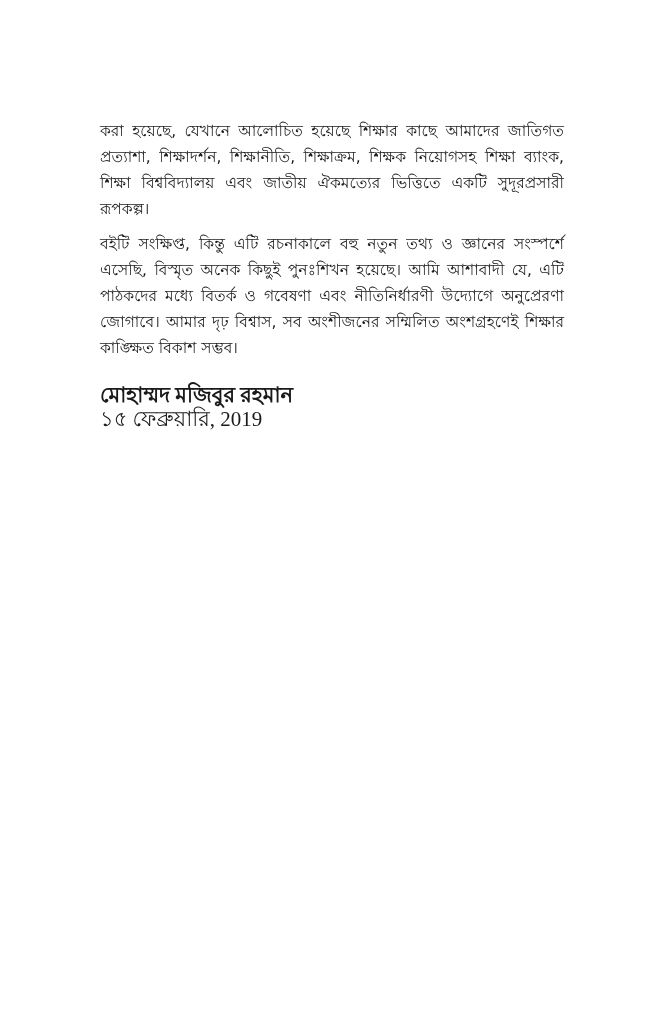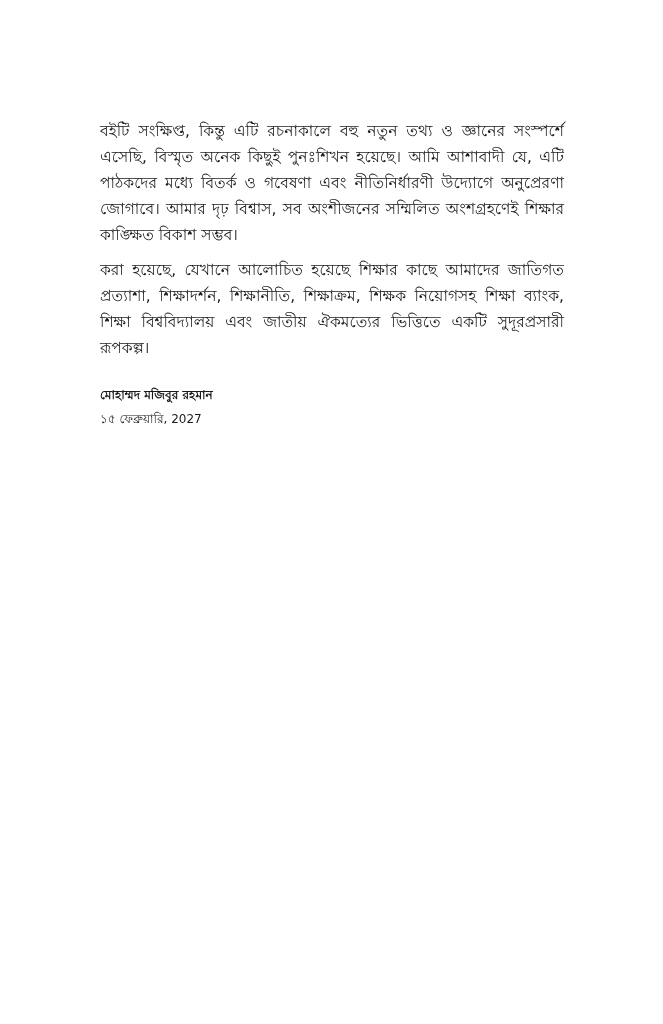--- a/index.html
+++ b/index.html
@@ -23,31 +23,32 @@
     }
     .para {
       margin: 0 0 9px 0;
       font-size: 15.5px;
       line-height: 26px;
       text-align: justify;
       text-align-last: left;
     }
     .signature {
       margin-top: 22px;
-      font-size: 12px;
+      font-size: 21px;
       line-height: 24px;
+      font-family: Liberation Serif, serif;
     }
     .signature .name {
       font-weight: bold;
     }
   </style>
 </head>
 <body>
 
 <div class="page-body">
+  <p class="para">করা হয়েছে, যেখানে আলোচিত হয়েছে শিক্ষার কাছে আমাদের জাতিগত প্রত্যাশা, শিক্ষাদর্শন, শিক্ষানীতি, শিক্ষাক্রম, শিক্ষক নিয়োগসহ শিক্ষা ব্যাংক, শিক্ষা বিশ্ববিদ্যালয় এবং জাতীয় ঐকমত্যের ভিত্তিতে একটি সুদূরপ্রসারী রূপকল্প।</p>
   <p class="para">বইটি সংক্ষিপ্ত, কিন্তু এটি রচনাকালে বহু নতুন তথ্য ও জ্ঞানের সংস্পর্শে এসেছি, বিস্মৃত অনেক কিছুই পুনঃশিখন হয়েছে। আমি আশাবাদী যে, এটি পাঠকদের মধ্যে বিতর্ক ও গবেষণা এবং নীতিনির্ধারণী উদ্যোগে অনুপ্রেরণা জোগাবে। আমার দৃঢ় বিশ্বাস, সব অংশীজনের সম্মিলিত অংশগ্রহণেই শিক্ষার কাঙ্ক্ষিত বিকাশ সম্ভব।</p>
-  <p class="para">করা হয়েছে, যেখানে আলোচিত হয়েছে শিক্ষার কাছে আমাদের জাতিগত প্রত্যাশা, শিক্ষাদর্শন, শিক্ষানীতি, শিক্ষাক্রম, শিক্ষক নিয়োগসহ শিক্ষা ব্যাংক, শিক্ষা বিশ্ববিদ্যালয় এবং জাতীয় ঐকমত্যের ভিত্তিতে একটি সুদূরপ্রসারী রূপকল্প।</p>
 
   <div class="signature">
     <div class="name">মোহাম্মদ মজিবুর রহমান</div>
-    <div>১৫ ফেব্রুয়ারি, 2027</div>
+    <div>১৫ ফেব্রুয়ারি, 2019</div>
   </div>
 </div>
 
 </body></html>

